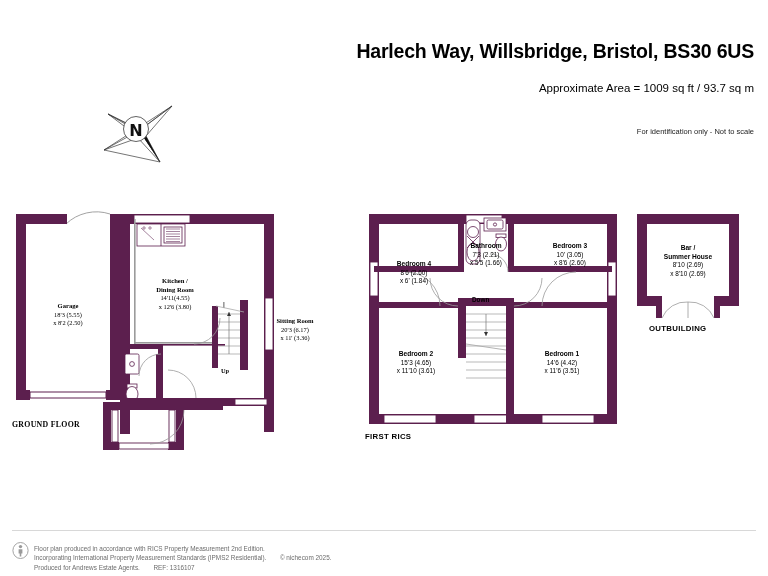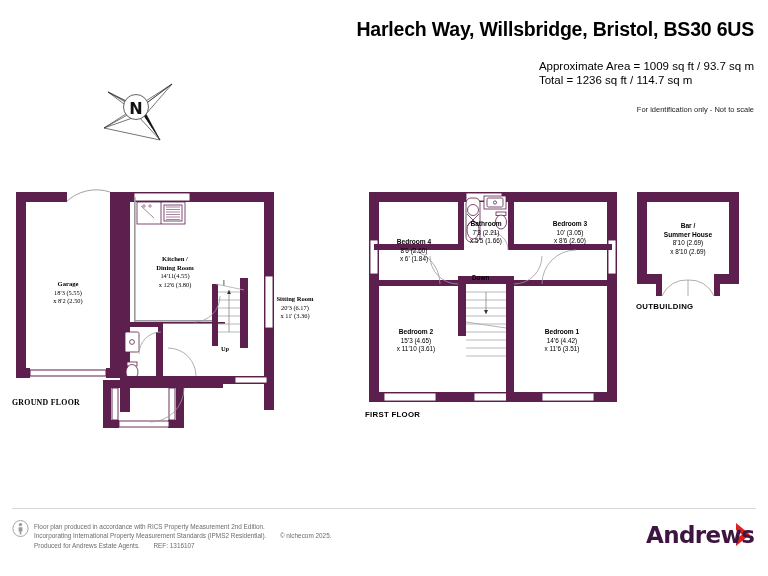--- a/index.html
+++ b/index.html
@@ -4,21 +4,21 @@
 <style>
   html,body{margin:0;padding:0;}
   body{
     width:768px;height:576px;
     background:#ffffff;
     font-family:"Liberation Sans",sans-serif;
     color:#000;
     position:relative;
     overflow:hidden;
   }
-  .page{position:absolute;inset:0;}
+  .page{position:absolute;inset:0;margin-top:22px;}
 
   
   .header{position:absolute;left:0;top:0;width:768px;height:120px;}
   .title{
     position:absolute;right:14px;top:18px;
     font-size:19.5px;font-weight:bold;letter-spacing:-0.2px;
     white-space:nowrap;
   }
   .areas{
     position:absolute;right:14px;top:59px;
@@ -69,21 +69,20 @@
 </style>
 </head>
 <body>
 
 <div class="page">
 
   <div class="header">
     <div class="title">Harlech Way, Willsbridge, Bristol, BS30 6US</div>
     <div class="areas">
       <div>Approximate Area = 1009 sq ft / 93.7 sq m</div>
-      <div>Total = 1236 sq ft / 114.7 sq m</div>
     </div>
     <div class="disclaimer">For identification only - Not to scale</div>
   </div>
 
   <div class="compass">
     <svg width="84" height="72" viewBox="0 0 84 72">
       <g stroke="#3a3a3a" stroke-width="0.7" fill="none">
         <path d="M10 18 L42 34 L74 10 L48 40 L62 66 L40 42 L6 54 L34 36 Z"></path>
         <path d="M42 34 L74 10 M42 34 L6 54 M42 34 L62 66 M42 34 L10 18"></path>
         <path d="M10 18 L48 40 M74 10 L34 36 M6 54 L62 66"></path>
@@ -334,21 +333,21 @@
     </div>
 
     <div class="room" style="left:160px;top:148px;width:80px;">
       <span class="rname">Bedroom 1</span>
       <span class="rdim">14'6 (4.42)</span>
       <span class="rdim">x 11'6 (3.51)</span>
     </div>
 
     <div class="stairlbl" style="left:110px;top:94px;">Down</div>
 
-    <div class="floorlabel" style="left:3px;top:230px;">FIRST FLOOR</div>
+    <div class="floorlabel" style="left:3px;top:230px;">FIRST RICS</div>
   </div>
 
   <div class="plan" style="left:628px;top:180px;width:130px;height:150px;">
     <svg width="130" height="150" viewBox="0 0 130 150">
       <rect x="14" y="17" width="92" height="82" fill="#ffffff"></rect>
       <rect x="9" y="12" width="102" height="10" fill="#5C1F4E"></rect>
       <rect x="9" y="12" width="10" height="92" fill="#5C1F4E"></rect>
       <rect x="101" y="12" width="10" height="92" fill="#5C1F4E"></rect>
 
       <rect x="9" y="94" width="24" height="10" fill="#5C1F4E"></rect>
@@ -361,21 +360,21 @@
       <line x1="60" y1="100" x2="60" y2="116" stroke="#9b9b9b" stroke-width="0.8"></line>
     </svg>
 
     <div class="room" style="left:20px;top:42px;width:80px;">
       <span class="rname">Bar /</span>
       <span class="rname">Summer House</span>
       <span class="rdim">8'10 (2.69)</span>
       <span class="rdim">x 8'10 (2.69)</span>
     </div>
 
-    <div class="floorlabel" style="left:8px;top:122px;text-align:center;">OUTBUILDING</div>
+    <div class="floorlabel" style="left:21px;top:122px;text-align:center;">OUTBUILDING</div>
   </div>
 
   <div class="footrule"></div>
 
   <div class="footer">
     <div class="badge">
       <svg width="17" height="17" viewBox="0 0 17 17">
         <ellipse cx="8.5" cy="8.5" rx="7.6" ry="8" fill="none" stroke="#9a9a9a" stroke-width="0.9"></ellipse>
         <circle cx="8.5" cy="4.6" r="1.7" fill="#9a9a9a"></circle>
         <path d="M6.6 7.2 h3.8 v4.2 h-1.1 v3.0 h-1.6 v-3.0 h-1.1 Z" fill="#9a9a9a"></path>
@@ -389,20 +388,14 @@
         <span>© nichecom 2025.</span>
       </div>
       <div>
         <span>Produced for Andrews Estate Agents.</span>
         <span class="sep"></span>
         <span>REF: 1316107</span>
       </div>
     </div>
   </div>
 
-  <div class="logo">
-    <div class="word">Andrews</div>
-    <svg width="110" height="34">
-      <path d="M90 5 L104 16.5 L90 28 L90 21 L96 16.5 L90 12 Z" fill="#e2211c"></path>
-    </svg>
-  </div>
 
 </div>
 
 </body></html>

